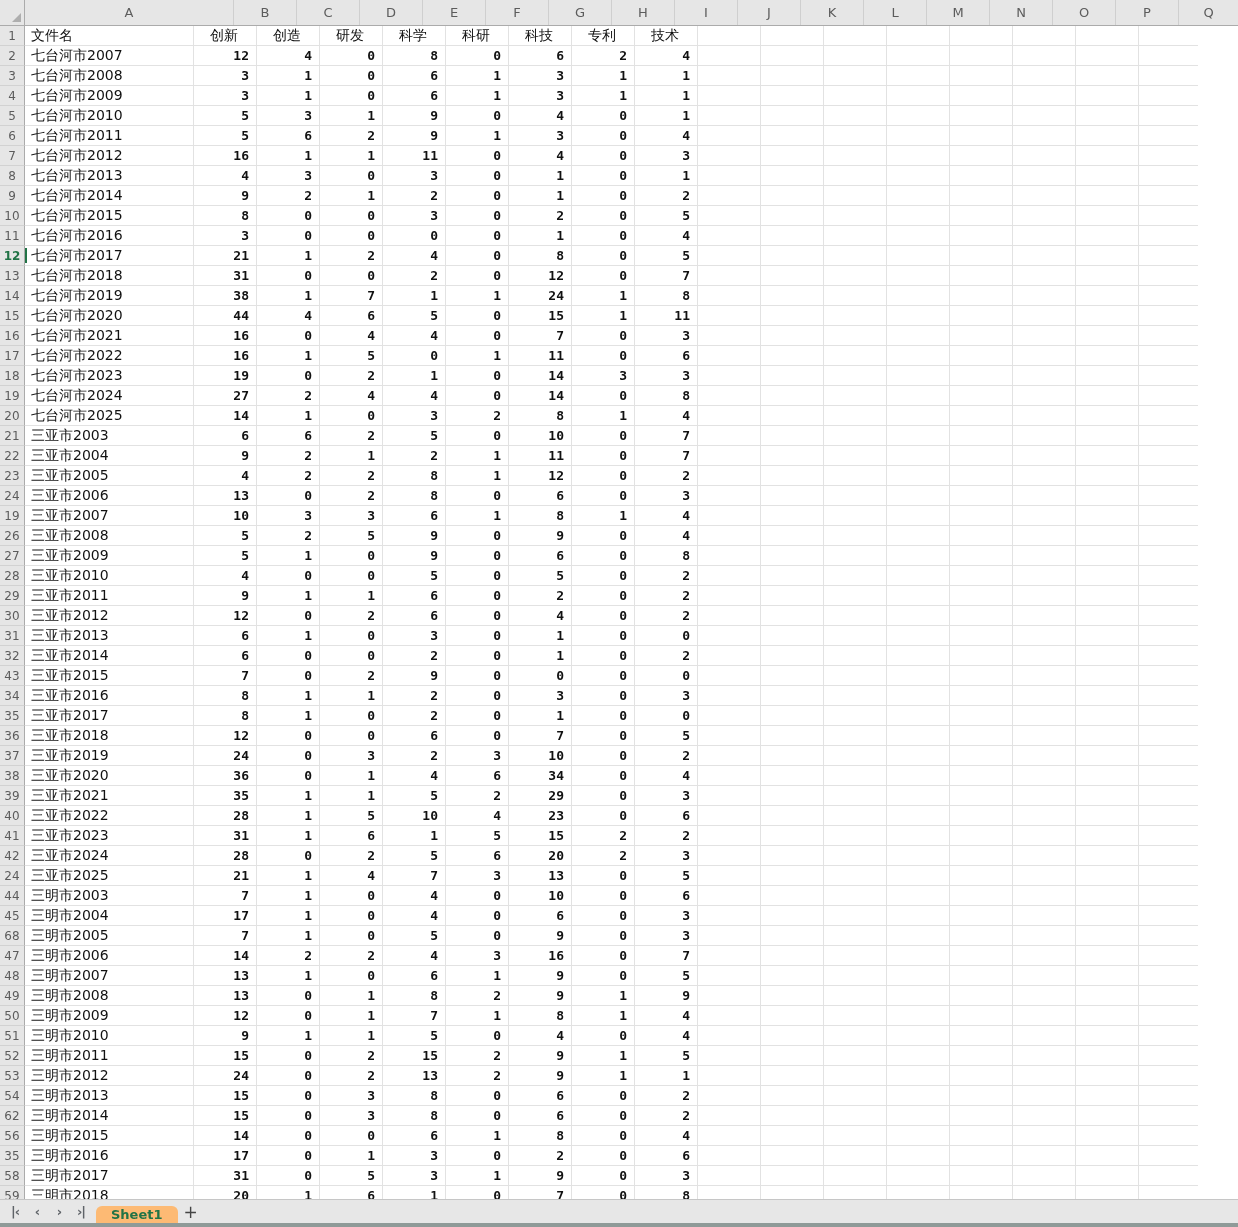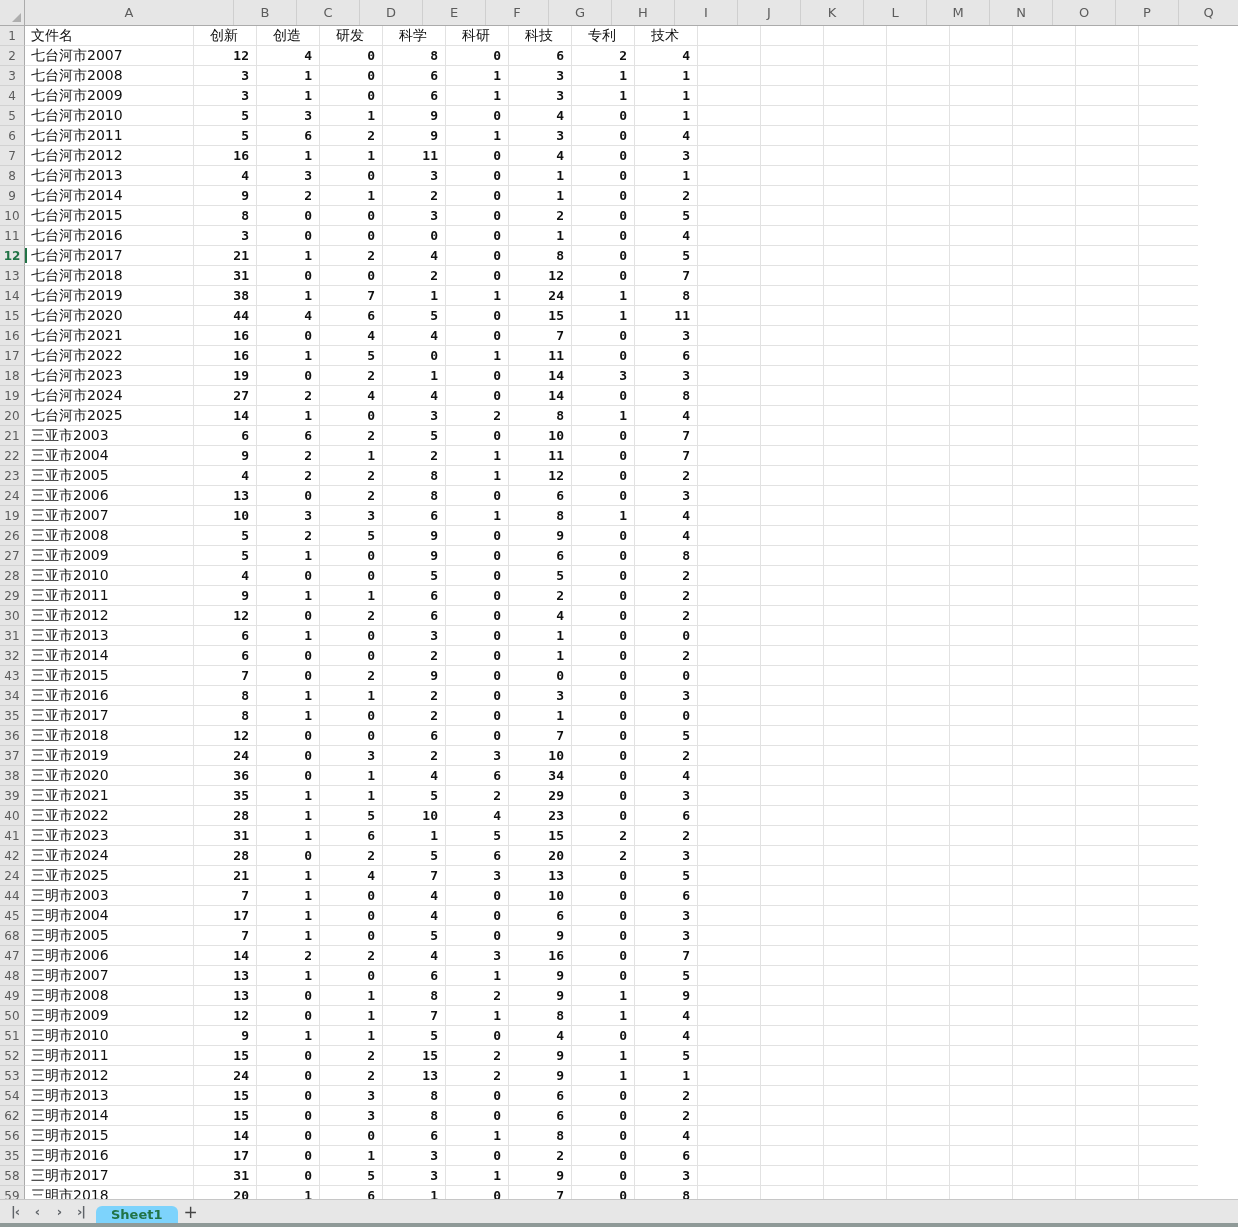--- a/index.html
+++ b/index.html
@@ -38,21 +38,21 @@
                         background:#217346; }
 
   
   .tabbar { height:28px; background:#e7e7e7; border-top:1px solid #c6c6c6;
             display:flex; align-items:stretch; position:relative; padding-bottom:4px; }
   .tabbar::after { content:""; position:absolute; left:0; right:0; bottom:0; height:4px;
                    background:#8f9a98; }
   .navs { display:flex; align-items:center; padding:0 6px; gap:4px; }
   .nav-btn { width:18px; height:18px; display:flex; align-items:center; justify-content:center;
              color:#5f6368; font-size:13px; font-weight:bold; letter-spacing:-1px; }
-  .sheet-tab { background:#7dd3fc; border-radius:6px 6px 0 0; margin-top:6px; padding:0 15px;
+  .sheet-tab { background:#fdba74; border-radius:6px 6px 0 0; margin-top:6px; padding:0 15px;
                display:flex; align-items:center; color:#217346; font-weight:bold; font-size:13px; }
   .add-tab { width:26px; display:flex; align-items:center; justify-content:center;
              color:#444; font-size:17px; }
 </style>
 </head>
 <body>
 
 <div class="app">
 
   <div class="sheet">

